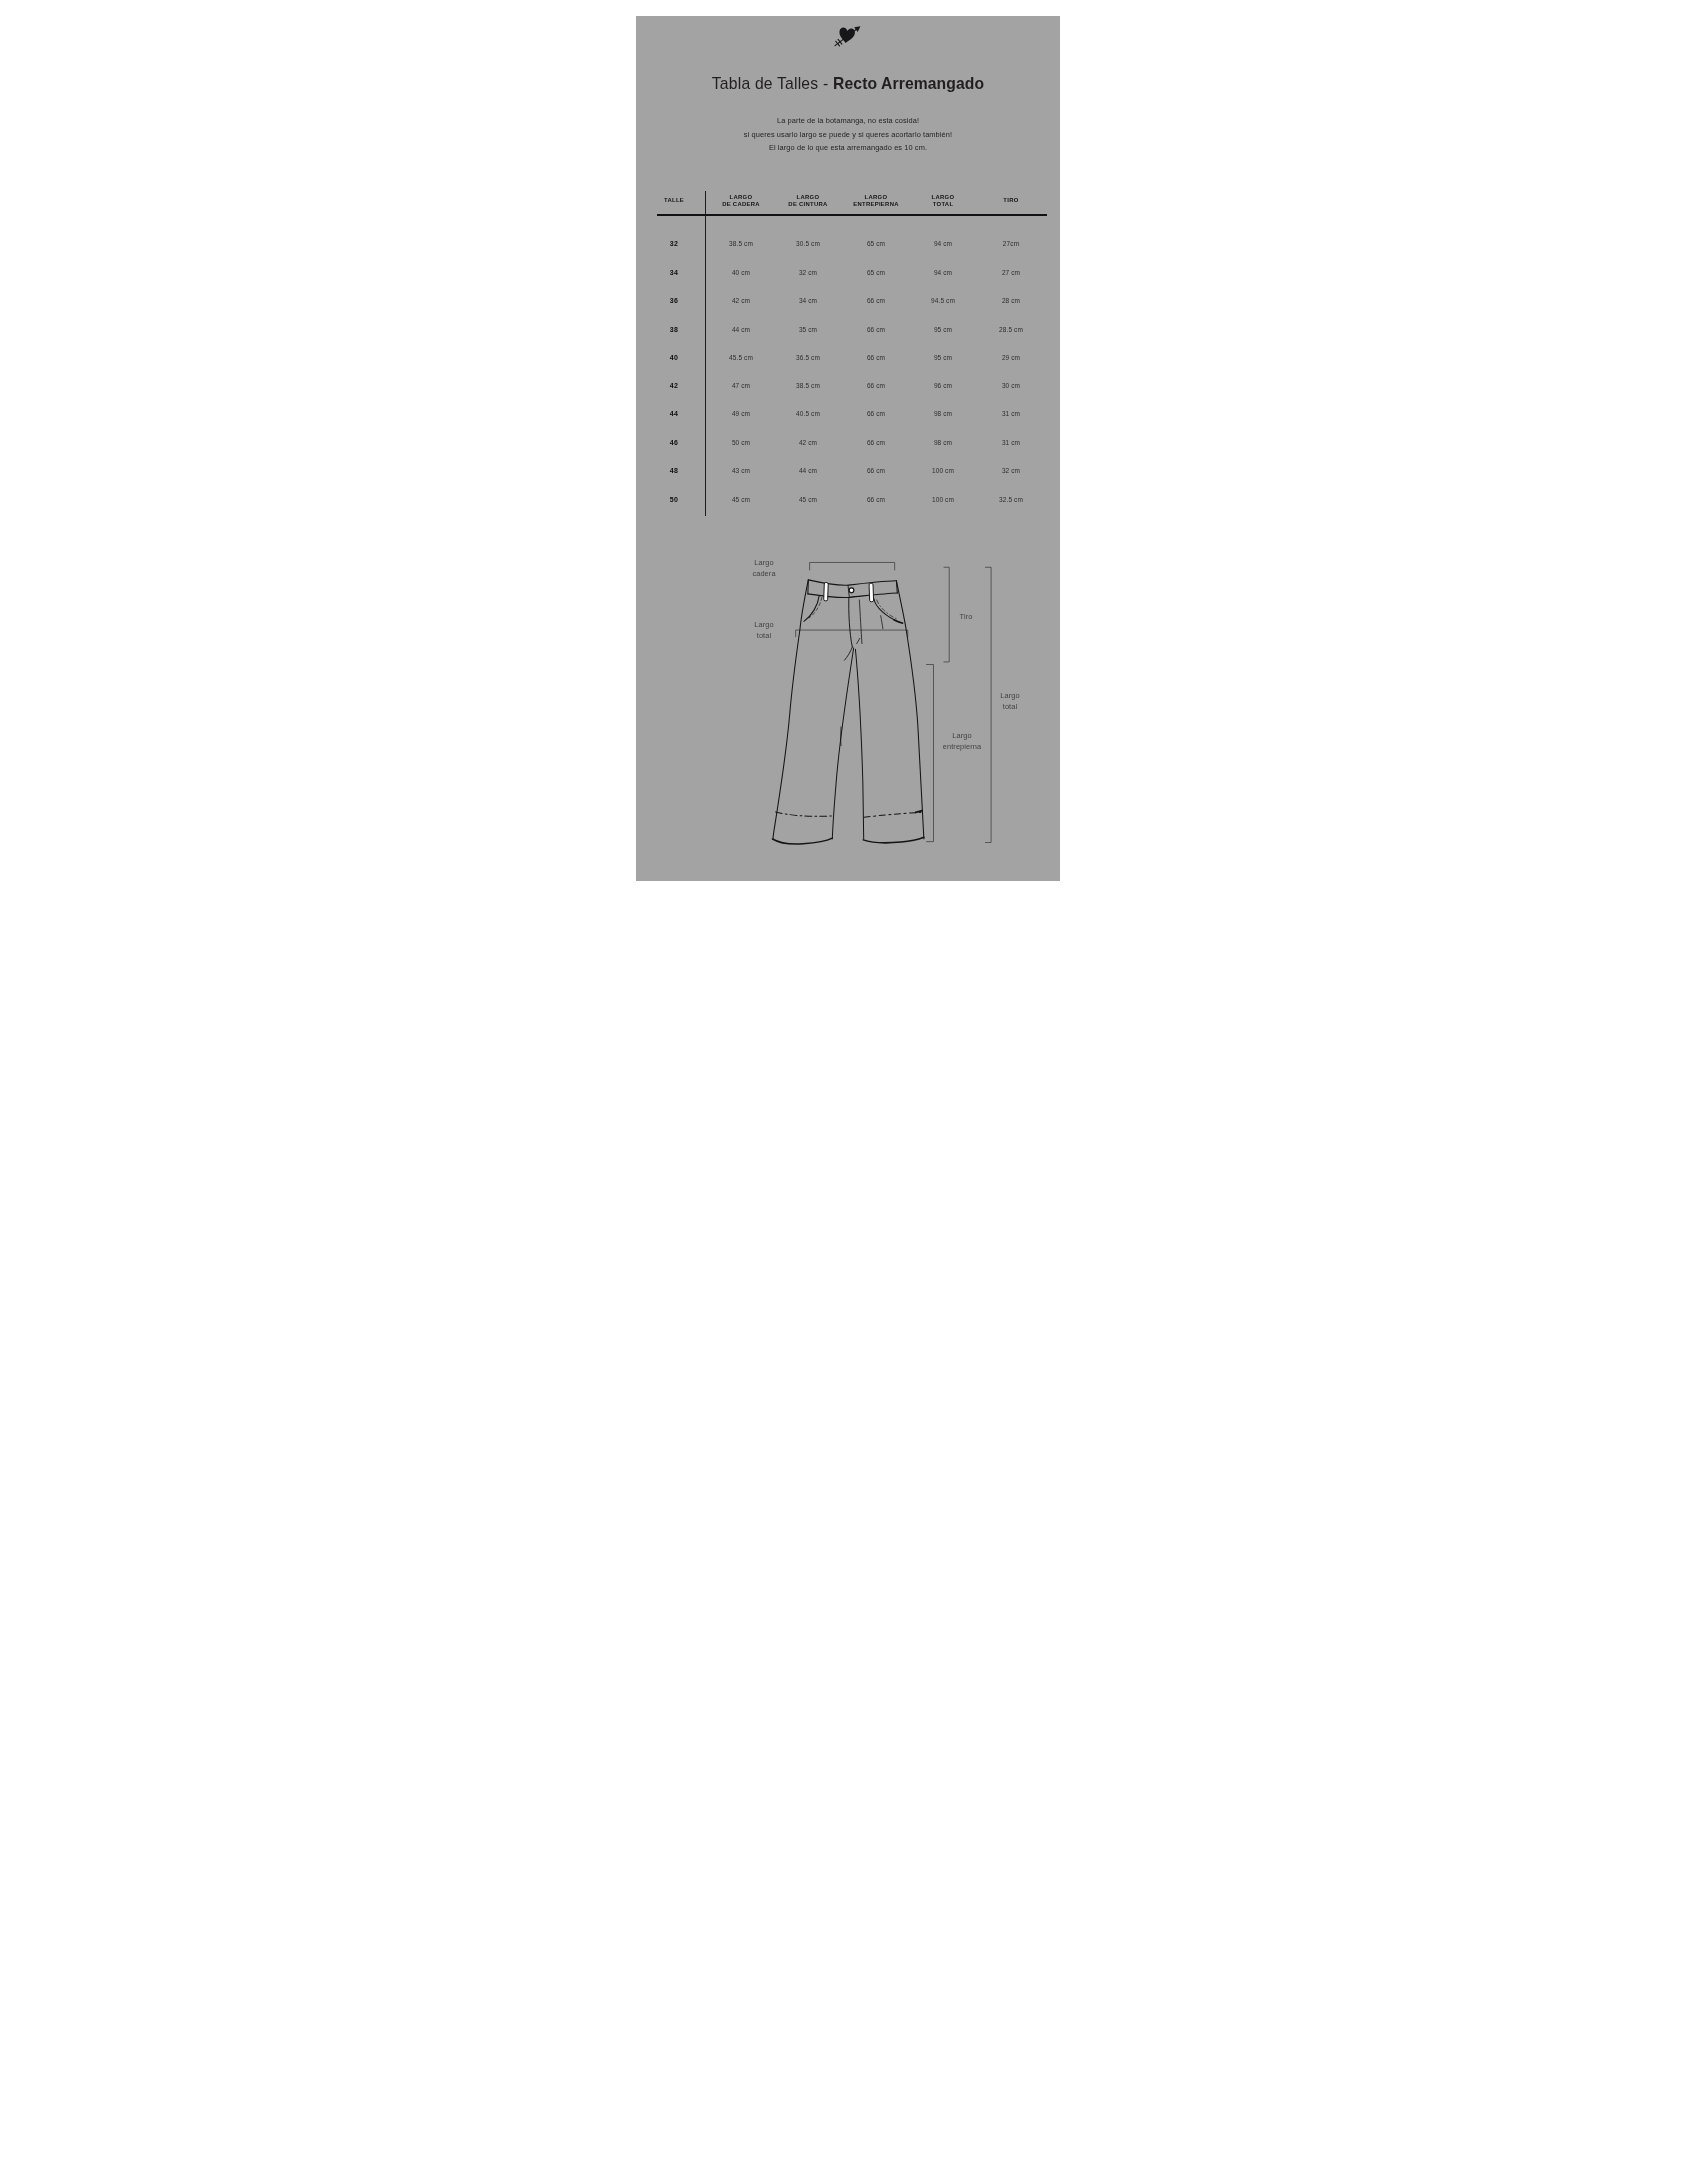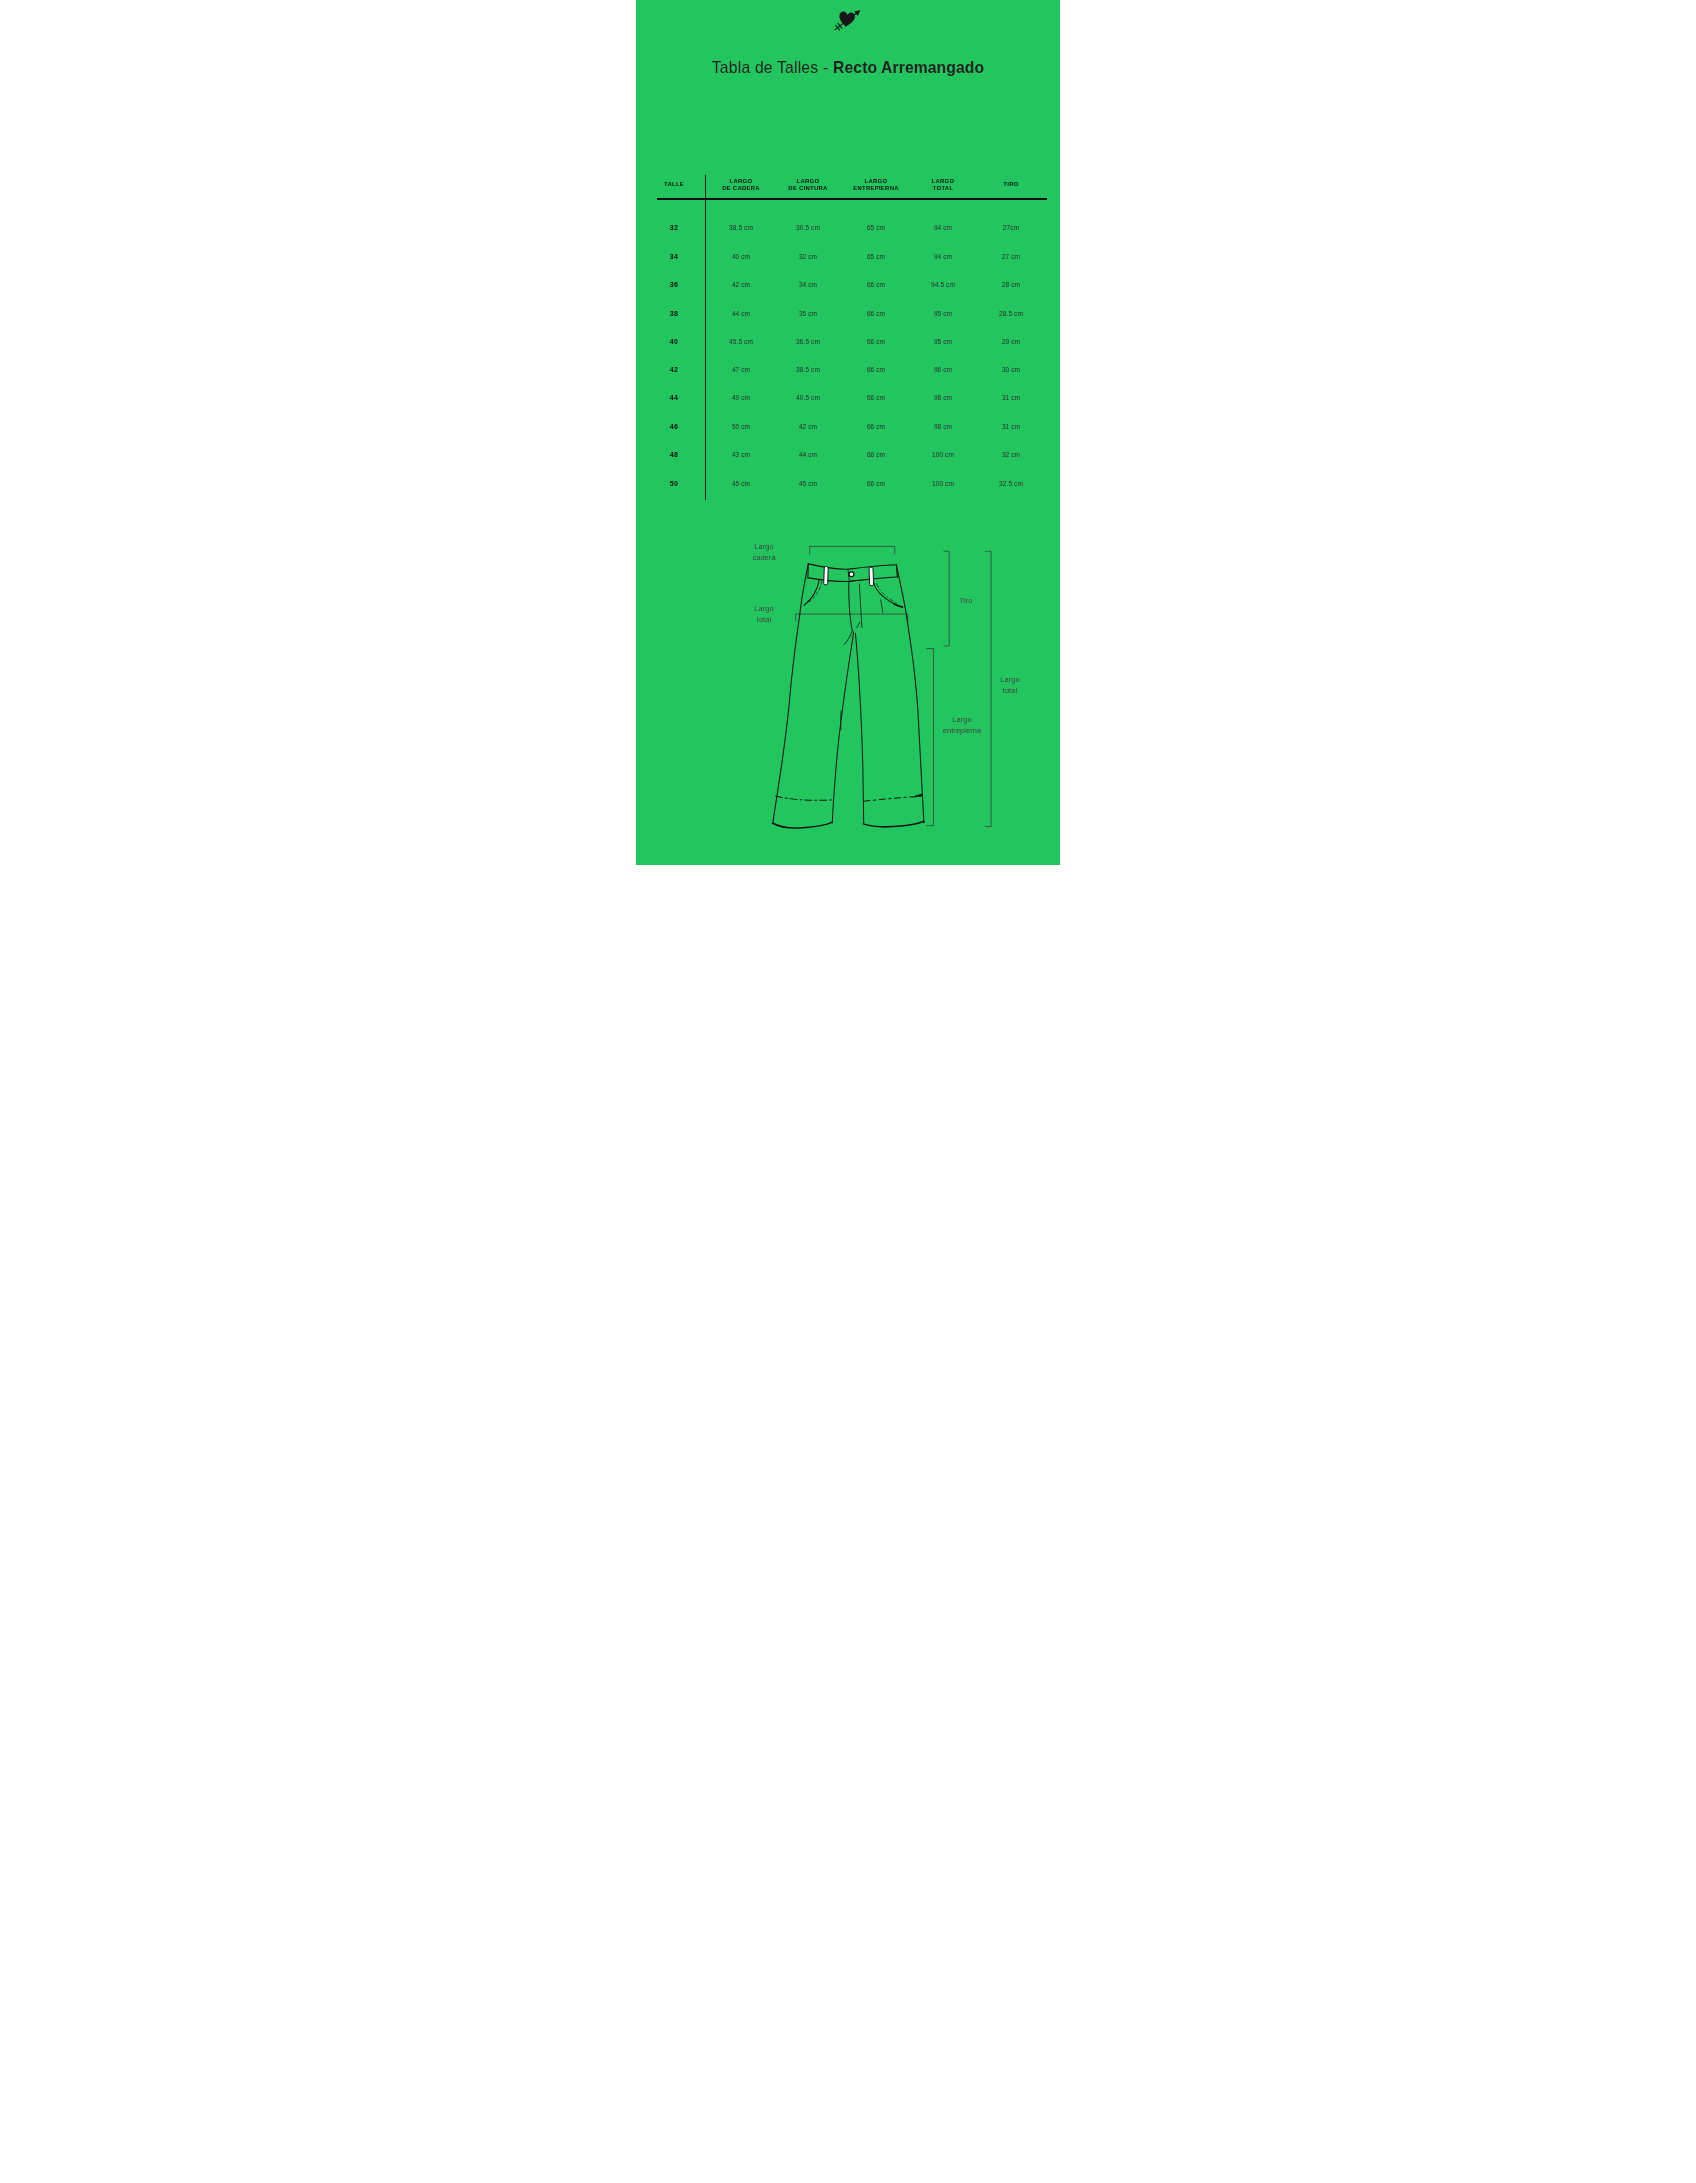--- a/index.html
+++ b/index.html
@@ -1,17 +1,17 @@
 <!DOCTYPE html>
 <html style="font-size:7px"><head>
 <meta charset="utf-8">
 <style>
   html,body{margin:0;padding:0;background:#fff;}
   .page{
-    position:relative;width:424px;height:865px;margin:0 auto;background:#22c55e;
+    position:relative;width:424px;height:865px;margin:16px auto;background:#a3a3a3;
     font-family:"Liberation Sans", sans-serif;color:#1c1c1e;overflow:hidden;
   }
   .hero-icon{position:absolute;left:196px;top:7.4px;width:31px;height:24.5px;}
   .title{
     position:absolute;left:0;top:57px;width:100%;text-align:center;
     font-size:15.7px;line-height:21px;color:#221f20;white-space:nowrap;letter-spacing:0.2px;
   }
   .t-reg{font-weight:400;margin-right:4.8px;}
   .t-bold{font-weight:700;letter-spacing:0.1px;}
   .desc{
@@ -55,20 +55,25 @@
       <line x1="14.1" y1="37.7" x2="22.9" y2="48.7"></line>
     </g>
     <path fill="#17171a" transform="rotate(8 34 30)" d="M34 46 C26 38 16 32 16 21 C16 13 23 9.5 28.5 12 C31.5 13.4 33 16 34 18 C35 16 36.5 13.4 39.5 12 C45 9.5 52 13 52 21 C52 32 42 38 34 46 Z"></path>
     <polygon fill="#17171a" points="66,7 59.7,20.3 51.6,9.6"></polygon>
   </svg>
 
   <div class="title">
     <span class="t-reg">Tabla de Talles -</span><span class="t-bold">Recto Arremangado</span>
   </div>
 
+  <div class="desc">
+    <div class="desc-line">La parte de la botamanga, no esta cosida!</div>
+    <div class="desc-line">si queres usarlo largo se puede y si queres acortarlo también!</div>
+    <div class="desc-line">El largo de lo que esta arremangado es 10 cm.</div>
+  </div>
 
   <div>
     <div class="vline"></div>
     <div class="hrule"></div>
 
     <div class="th col-talle">
       <span>TALLE</span>
       <span></span>
     </div>
     <div class="th col-cadera">

